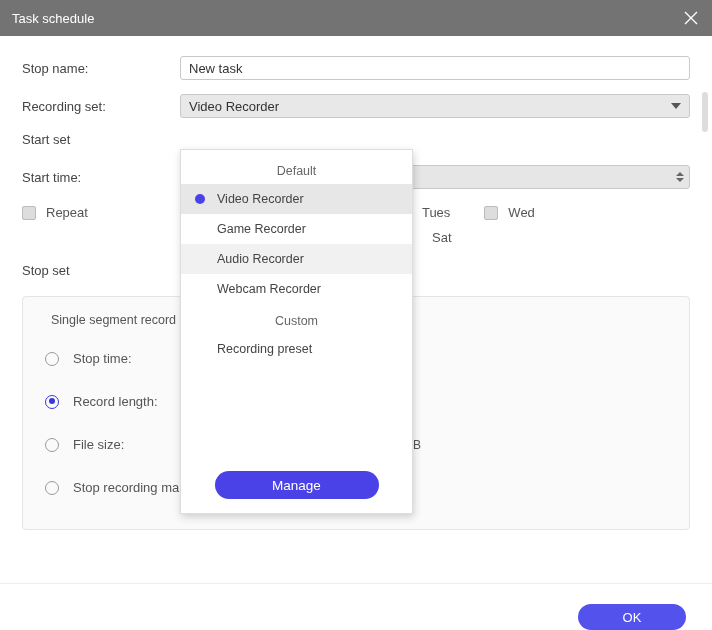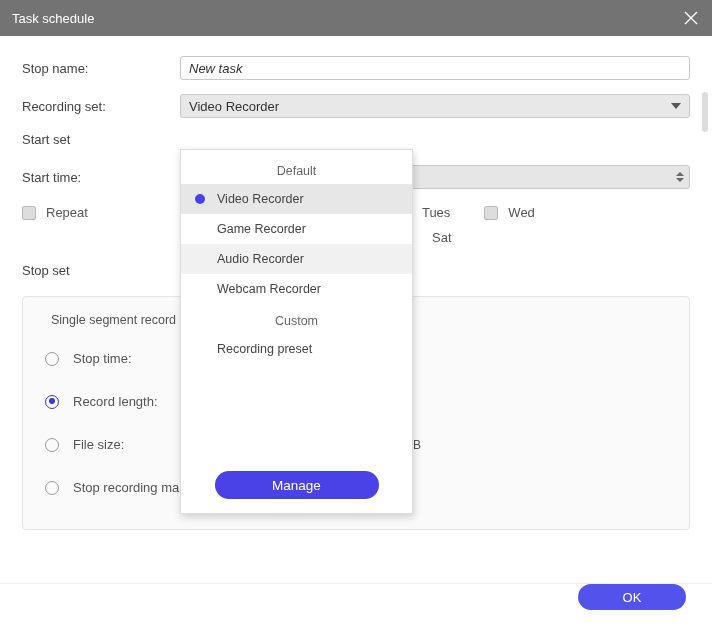--- a/index.html
+++ b/index.html
@@ -34,21 +34,20 @@
   .section-label { color: #444; margin: 14px 0 18px 0; font-size: 13px; }
   .text-input {
     flex: 1;
     height: 24px;
     border: 1px solid #c9c9c9;
     border-radius: 3px;
     padding: 0 8px;
     font-size: 13px;
     color: #333;
     background: #fff;
-    font-style: italic;
   }
   .select {
     flex: 1;
     height: 24px;
     border: 1px solid #c9c9c9;
     border-radius: 3px;
     padding: 0 8px;
     font-size: 13px;
     color: #333;
     background: #e8e8e8;
@@ -107,21 +106,21 @@
     border-radius: 50%;
   }
   .mb-label { font-size: 12px; color: #555; margin-left: 6px; }
   .footer {
     position: absolute;
     bottom: 0; left: 0; right: 0;
     height: 47px;
     border-top: 1px solid #eee;
     display: flex;
     justify-content: flex-end;
-    align-items: flex-start;
+    align-items: flex-end;
     padding-right: 26px;
     background: #fff;
   }
   .btn {
     background: #5452ec;
     color: #fff;
     font-size: 13px;
     height: 26px;
     width: 108px;
     border: none;

